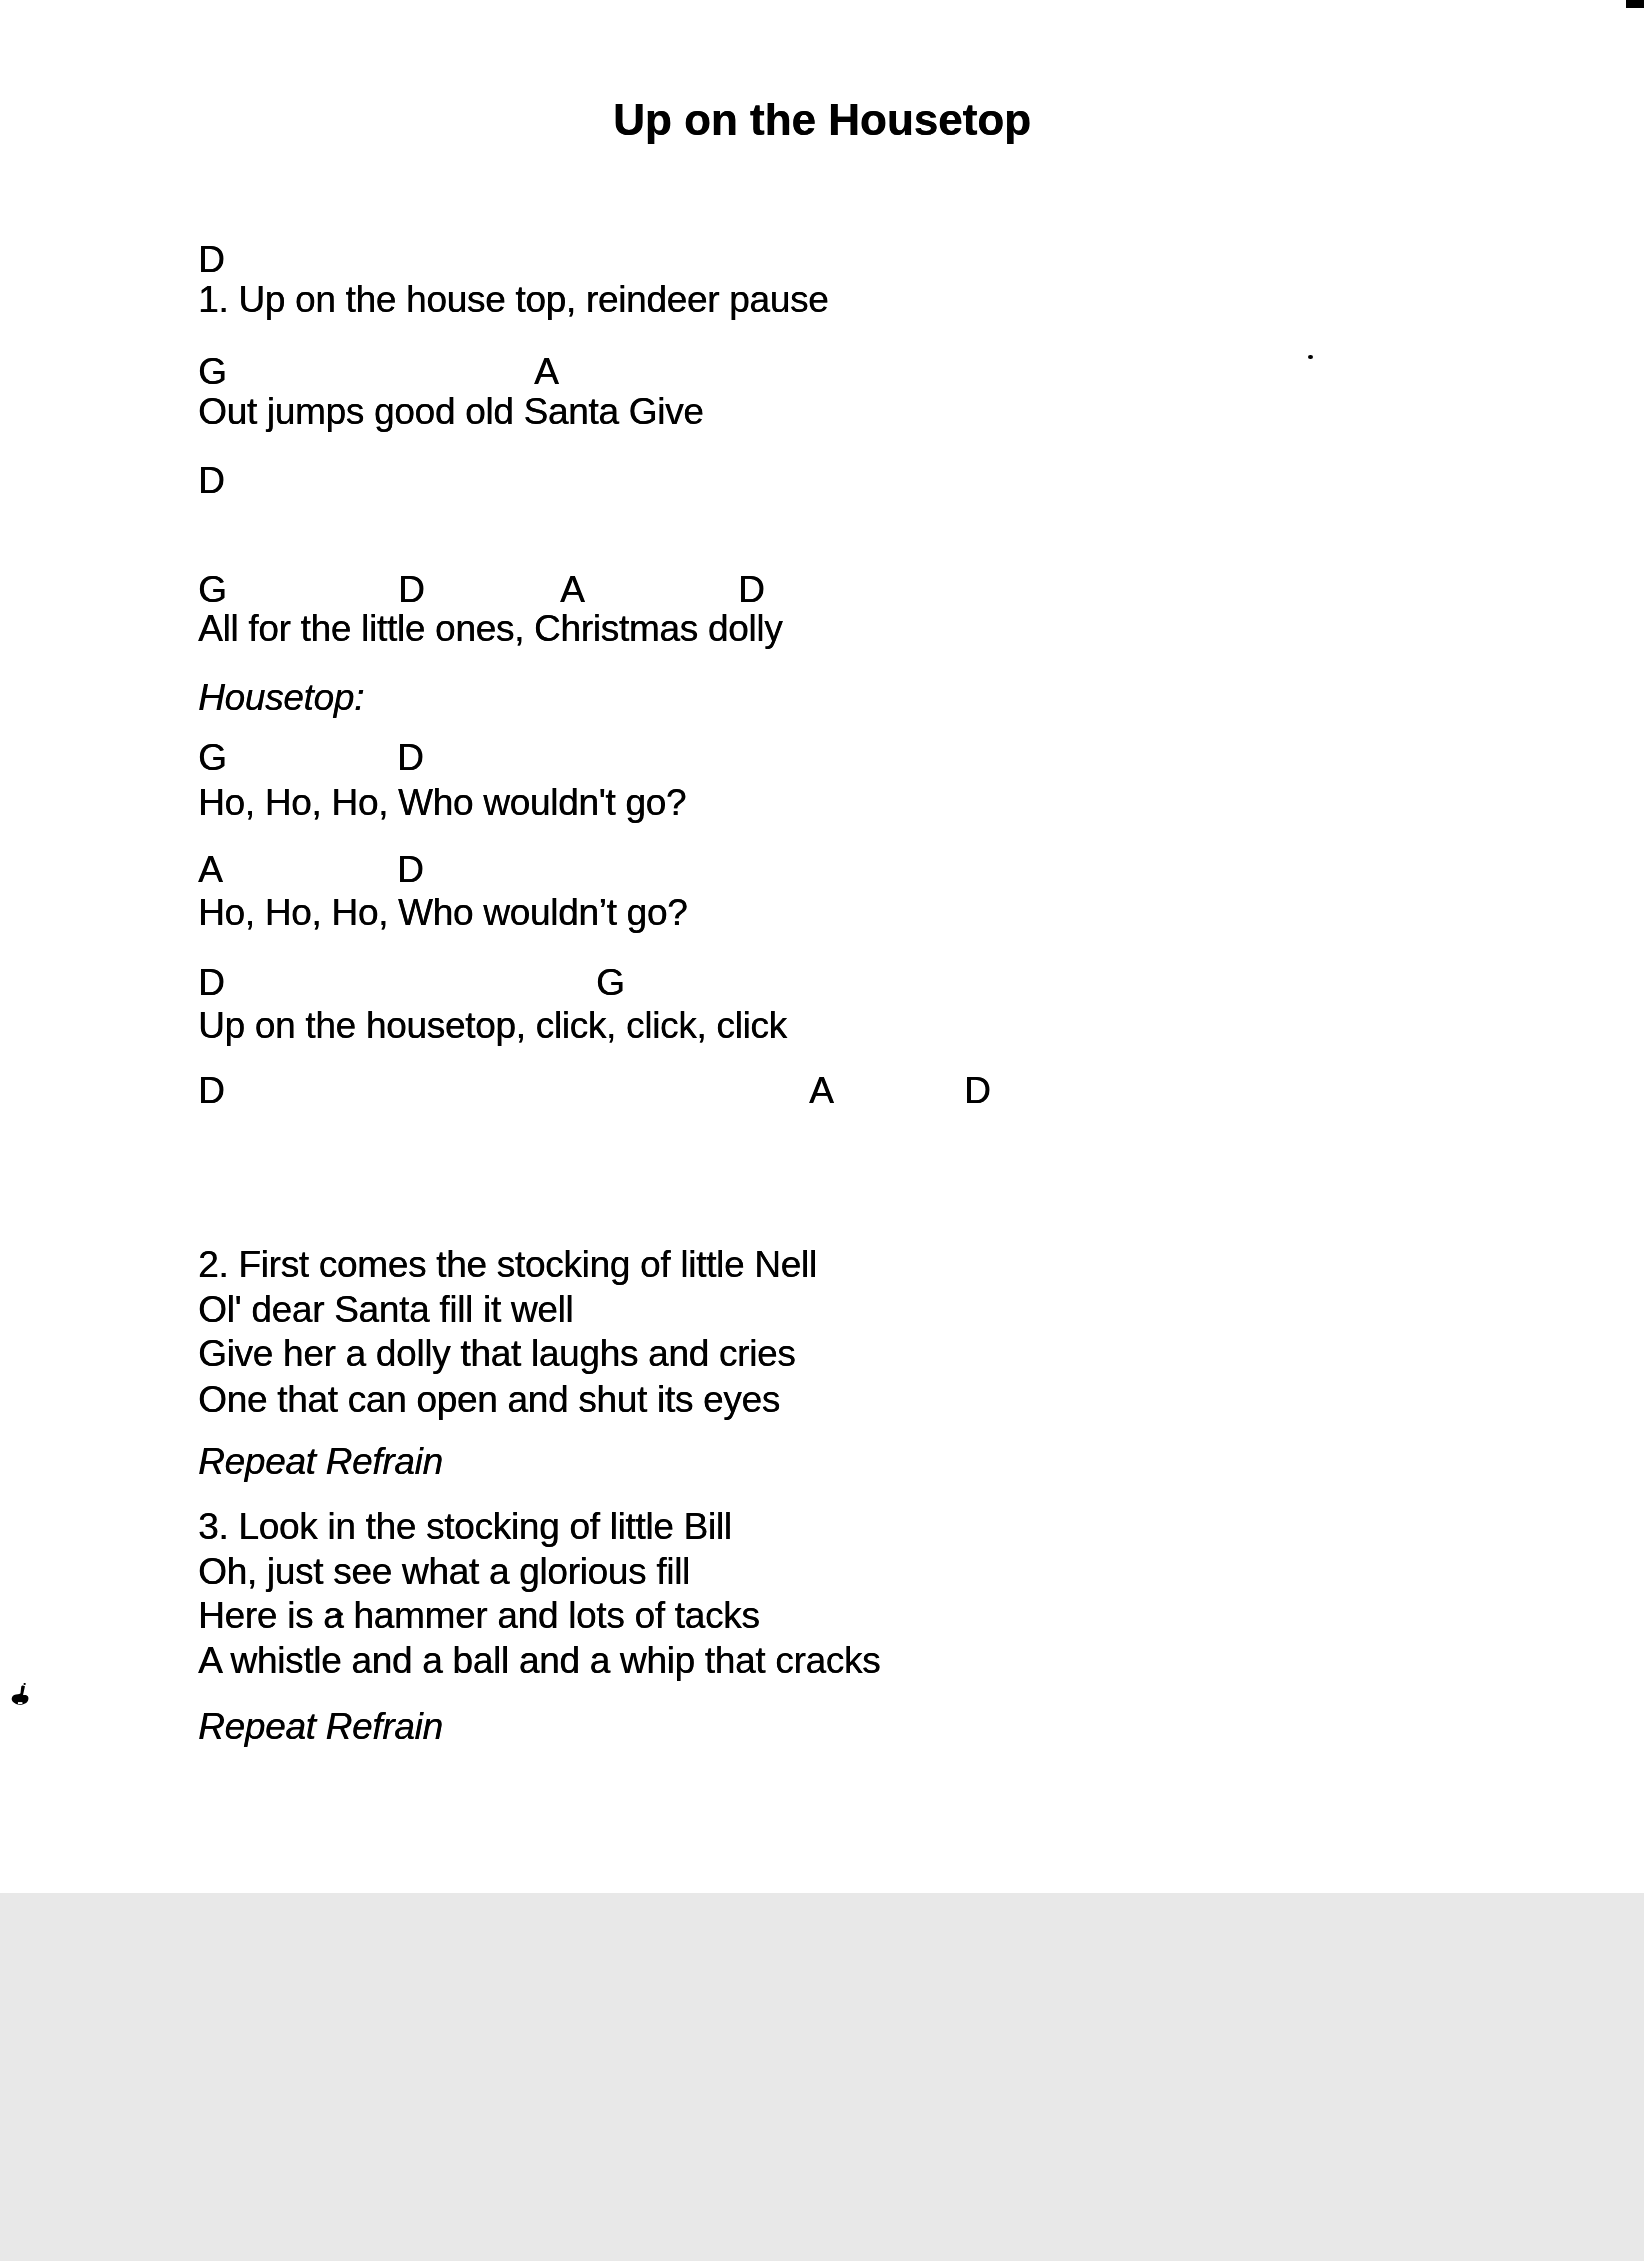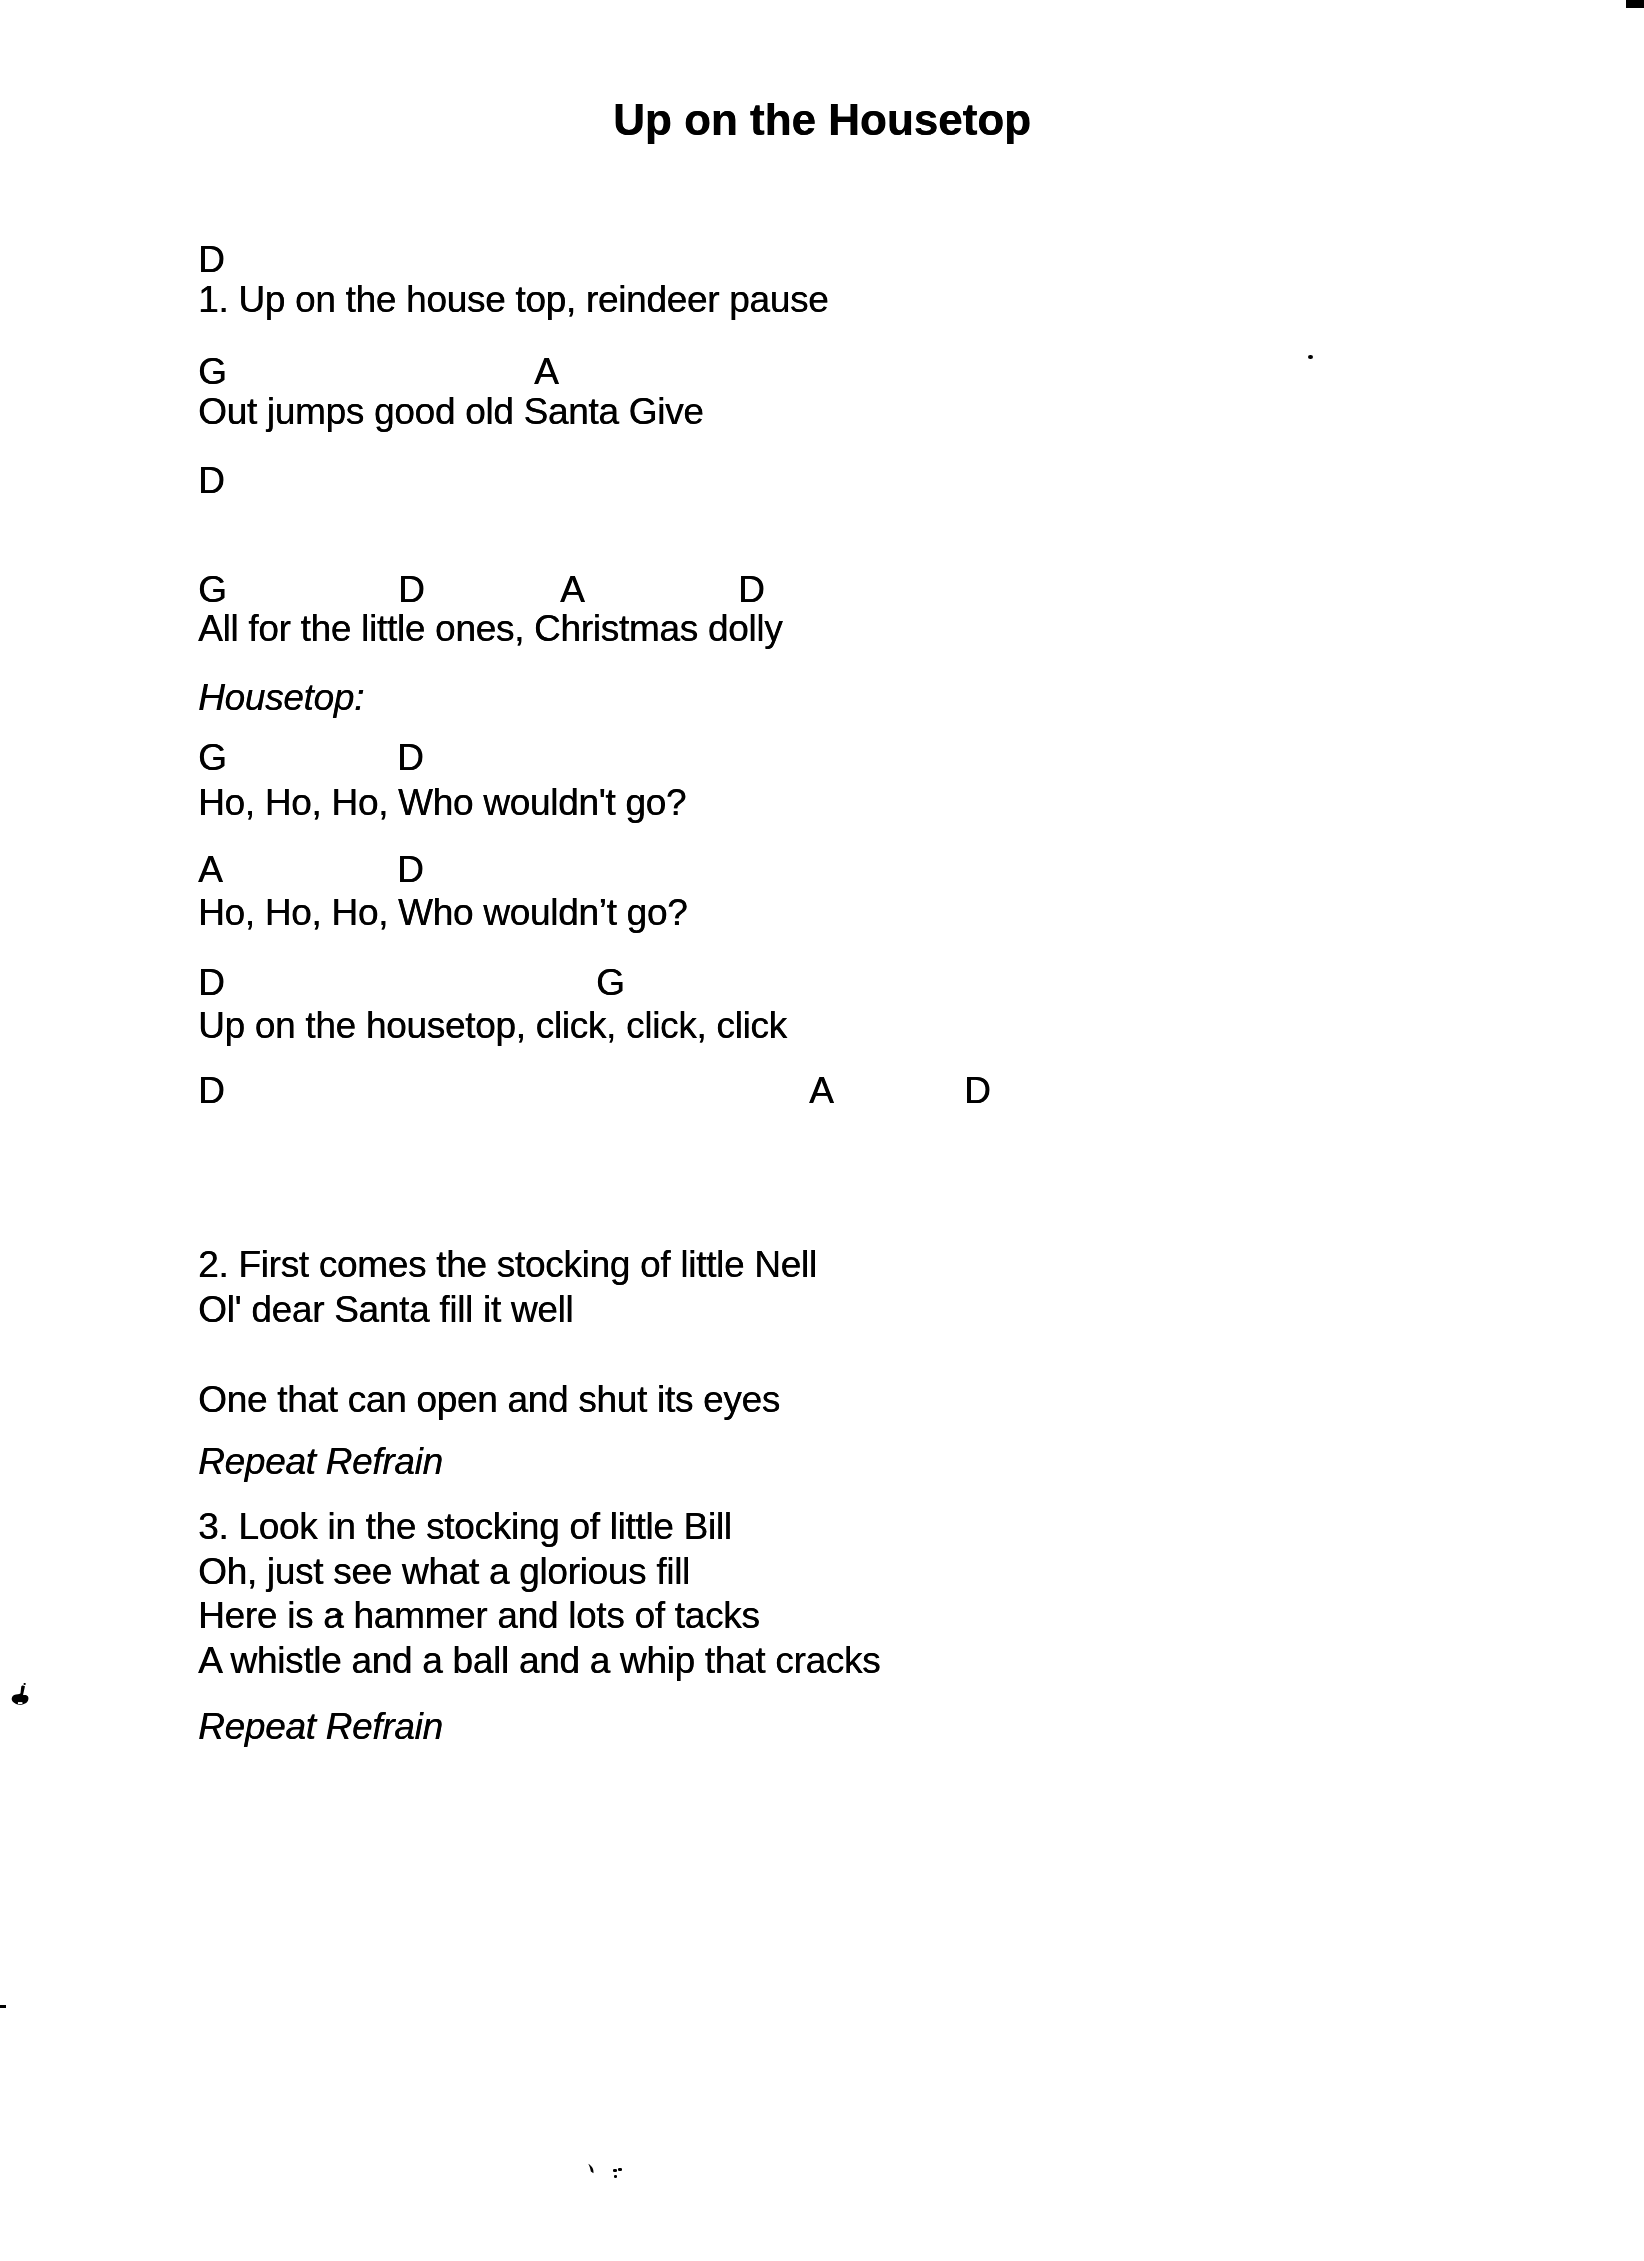--- a/index.html
+++ b/index.html
@@ -1,18 +1,18 @@
 <!DOCTYPE html>
 <html style="font-size:10.3px"><head>
 <meta charset="utf-8">
 <style>
   html,body{margin:0;padding:0;background:#e8e8e8;}
   .page{
     position:relative;
-    width:1644px;height:2261px;
+    width:1644px;height:1893px;
     background:#ffffff;
     font-family:"Liberation Sans",sans-serif;
     color:#000;
     overflow:hidden;
   }
   .txt{
     position:absolute;
     font-size:37px;
     line-height:1.15;
     letter-spacing:-0.3px;
@@ -74,20 +74,21 @@
   <span class="chord" style="left:198px;top:962px">D</span>
   <span class="chord" style="left:596px;top:962px">G</span>
   <span class="txt" style="left:198px;top:1005px">Up on the housetop, click, click, click</span>
 
   <span class="chord" style="left:198px;top:1070px">D</span>
   <span class="chord" style="left:809px;top:1070px">A</span>
   <span class="chord" style="left:964px;top:1070px">D</span>
 
   <span class="txt" style="left:198px;top:1244px">2. First comes the stocking of little Nell</span>
   <span class="txt" style="left:198px;top:1289px">Ol' dear Santa fill it well</span>
+  <span class="txt" style="left:198px;top:1333px">Give her a dolly that laughs and cries</span>
   <span class="txt" style="left:198px;top:1379px">One that can open and shut its eyes</span>
 
   <span class="txt italic" style="left:198px;top:1441px">Repeat Refrain</span>
 
   <span class="txt" style="left:198px;top:1506px">3. Look in the stocking of little Bill</span>
   <span class="txt" style="left:198px;top:1595px">Here is a hammer and lots of tacks</span>
   <span class="txt" style="left:198px;top:1551px">Oh, just see what a glorious fill</span>
   <span class="txt" style="left:198px;top:1640px">A whistle and a ball and a whip that cracks</span>
 
   <span class="txt italic" style="left:198px;top:1706px">Repeat Refrain</span>

